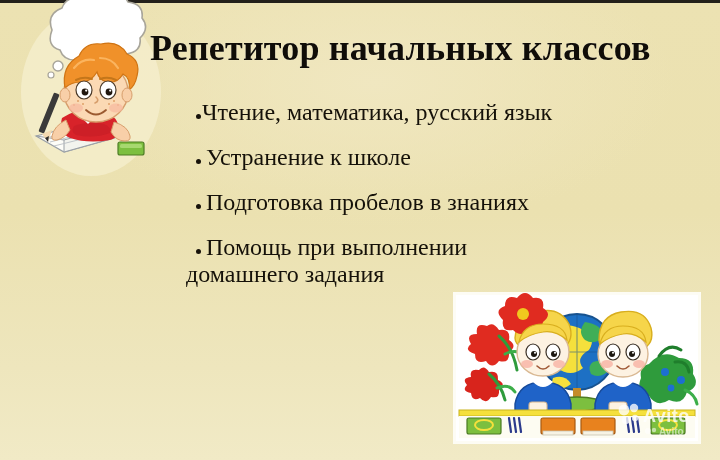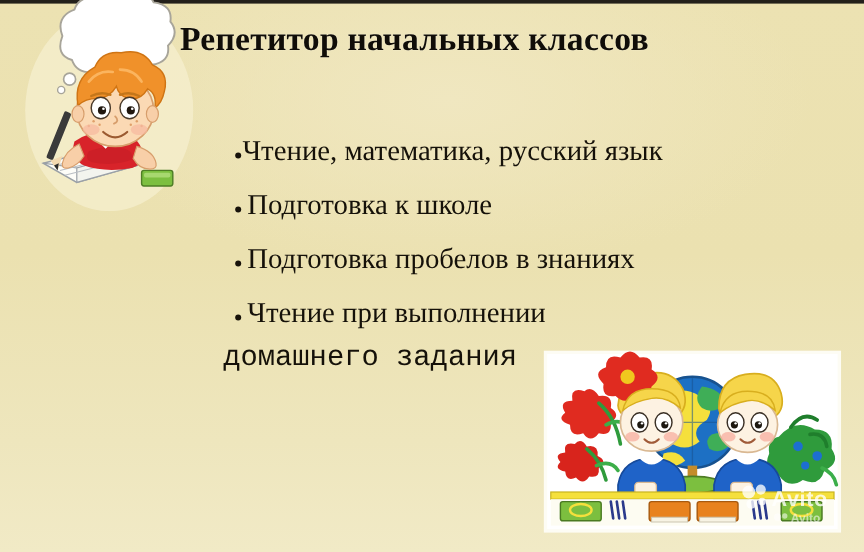--- a/index.html
+++ b/index.html
@@ -28,36 +28,36 @@
     position: absolute;
     left: 0; top: 0;
     width: 720px; height: 3px;
     background: #23201a;
   }
 
   
   #title {
     position: absolute;
     left: 150px;
-    top: 14px;
+    top: 28px;
     width: 560px;
-    font-size: 28px;
+    font-size: 36px;
     font-weight: bold;
     color: #100d08;
     letter-spacing: 0.2px;
     line-height: 40px;
     white-space: nowrap;
     text-shadow: 0 0 1px rgba(255,255,255,0.55);
   }
 
   
   #bullets {
     position: absolute;
     left: 196px;
-    top: 114px;
+    top: 100px;
     width: 480px;
   }
   .bullet-row {
     display: block;
     color: #151109;
     font-size: 24px;
     line-height: 25px;
     margin-bottom: 20px;
     white-space: nowrap;
   }
@@ -68,23 +68,22 @@
     border-radius: 50%;
     background: #17120a;
     vertical-align: baseline;
     margin-right: 5px;
     margin-bottom: 1px;
   }
   .bullet-row.tight .dot { margin-right: 1px; }
   .bullet-row .wrap2 {
     display: block;
     margin-left: -10px;
-    margin-top: 12px;
+    margin-top: 2px;
     white-space: nowrap;
-    font-family: Liberation Mono, monospace;
   }
 
   
   #illo-boy {
     position: absolute;
     left: 18px;
     top: 0px;
     width: 146px;
     height: 176px;
   }
@@ -193,29 +192,29 @@
 
   <div id="title">Репетитор начальных классов</div>
 
   <div id="bullets">
 
     <div class="bullet-row tight">
       <span class="dot"></span><span>Чтение, математика, русский язык</span>
     </div>
 
     <div class="bullet-row">
-      <span class="dot"></span><span>Подготовка к школе</span>
+      <span class="dot"></span><span>Устранение к школе</span>
     </div>
 
     <div class="bullet-row">
       <span class="dot"></span><span>Подготовка пробелов в знаниях</span>
     </div>
 
     <div class="bullet-row">
-      <span class="dot"></span><span>Чтение при выполнении</span>
+      <span class="dot"></span><span>Помощь при выполнении</span>
       <span class="wrap2">домашнего задания</span>
     </div>
 
   </div>
 
   <div id="illo-class">
     <svg width="248" height="152" viewBox="0 0 248 152" xmlns="http://www.w3.org/2000/svg">
 
       <rect x="0" y="0" width="248" height="152" fill="#fdfcf4"></rect>
       <rect x="3" y="3" width="242" height="146" fill="#ffffff"></rect>

